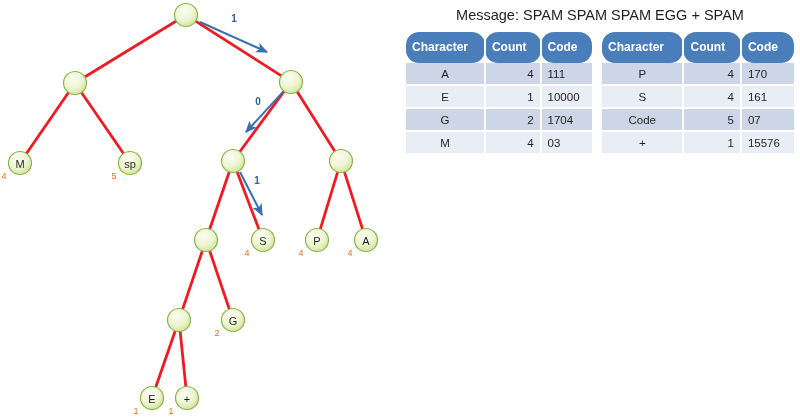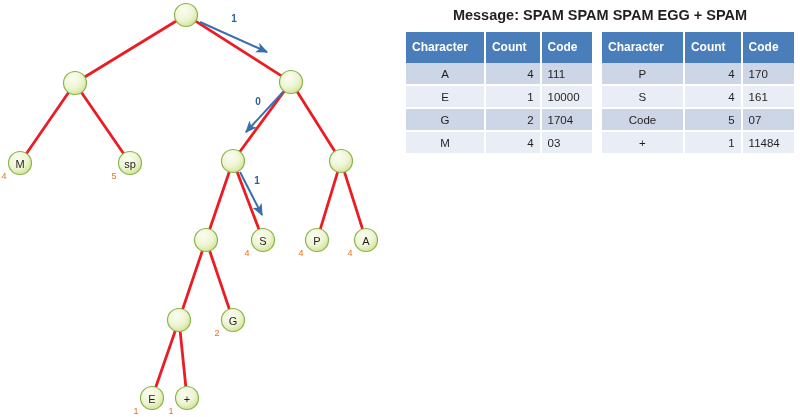--- a/index.html
+++ b/index.html
@@ -37,40 +37,40 @@
 
   #tables-panel{
     position:absolute;left:400px;top:0;width:400px;height:417px;
   }
   #message-title{
     position:absolute;left:0;top:7px;width:400px;
     text-align:center;
     font-size:14.5px;
     color:#231f20;
     white-space:nowrap;
-    font-weight:bold;
   }
   .code-table{
     position:absolute;
     border-collapse:collapse;
     font-size:11.5px;
     color:#231f20;
   }
   #table-left{left:6px;top:32px;width:186px;}
   #table-right{left:202px;top:32px;width:192px;}
   .code-table th{
     background:#4a7ebb;
     color:#ffffff;
     font-weight:bold;
     font-size:12px;
     text-align:left;
     padding:5px 6px 6px 6px;
     border-right:2px solid #ffffff;
     height:20px;
     vertical-align:middle;
+    border-radius:13px;
   }
   .code-table th:last-child{border-right:none;}
   .code-table td{
     padding:2px 6px;
     height:17px;
     border-right:2px solid #ffffff;
     vertical-align:middle;
   }
   .code-table td:last-child{border-right:none;}
   .col-char{text-align:center;}
@@ -243,18 +243,18 @@
           <td class="col-code">161</td>
         </tr>
         <tr class="row-a">
           <td class="col-char">Code</td>
           <td class="col-count">5</td>
           <td class="col-code">07</td>
         </tr>
         <tr class="row-b">
           <td class="col-char">+</td>
           <td class="col-count">1</td>
-          <td class="col-code">11484</td>
+          <td class="col-code">15576</td>
         </tr>
       </tbody>
   </table>
 
 </div>
 
 </body></html>

